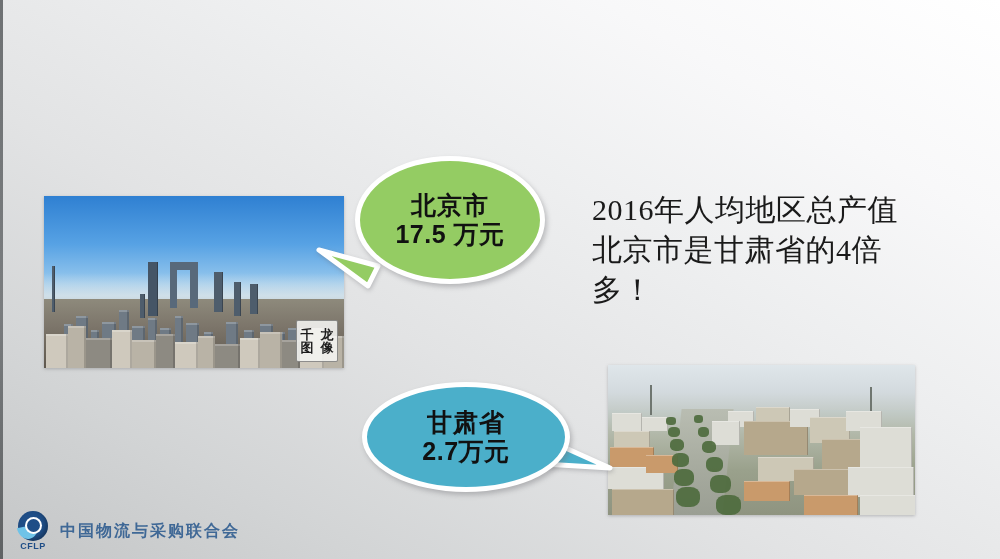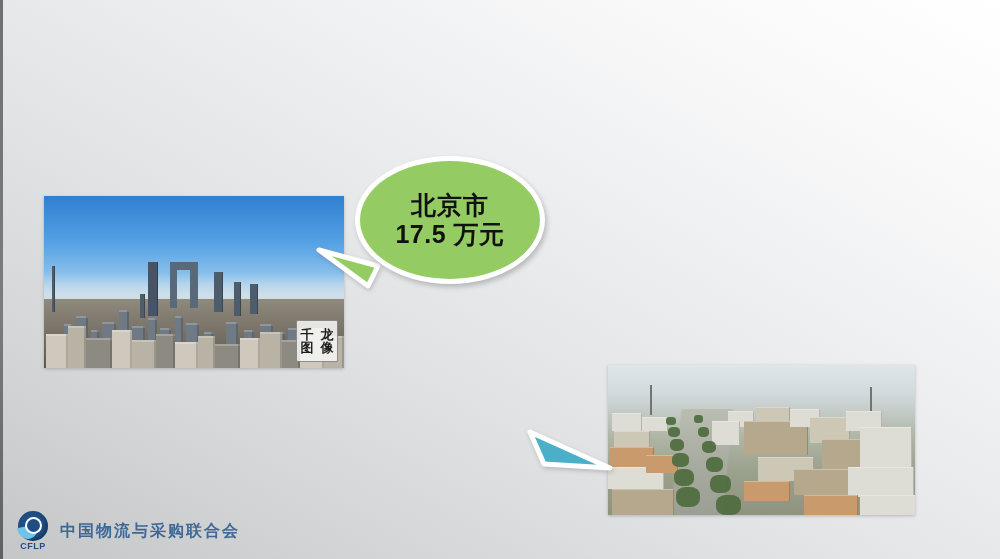--- a/index.html
+++ b/index.html
@@ -395,21 +395,30 @@
     <svg width="96" height="56" viewBox="0 0 96 56">
       <path d="M 10 8 L 90 44 L 24 40 Z" fill="#4bafca" stroke="#ffffff" stroke-width="5" stroke-linejoin="round"></path>
     </svg>
   </div>
 
   <div class="bubble bubble-beijing">
     <div class="l1">北京市</div>
     <div class="l2">17.5 万元</div>
   </div>
 
-
+  <div class="bubble bubble-gansu">
+    <div class="l1">甘肃省</div>
+    <div class="l2">2.7万元</div>
+  </div>
+
+  <div class="body-text">
+    <div>2016年人均地区总产值</div>
+    <div>北京市是甘肃省的4倍</div>
+    <div>多！</div>
+  </div>
 
   <div class="footer-logo">
     <div class="logo-mark">
       <div class="logo-circle"></div>
       <div class="logo-swoosh"></div>
       <div class="logo-inner"></div>
       <div class="logo-cflp">CFLP</div>
     </div>
     <div class="logo-text">中国物流与采购联合会</div>
   </div>

